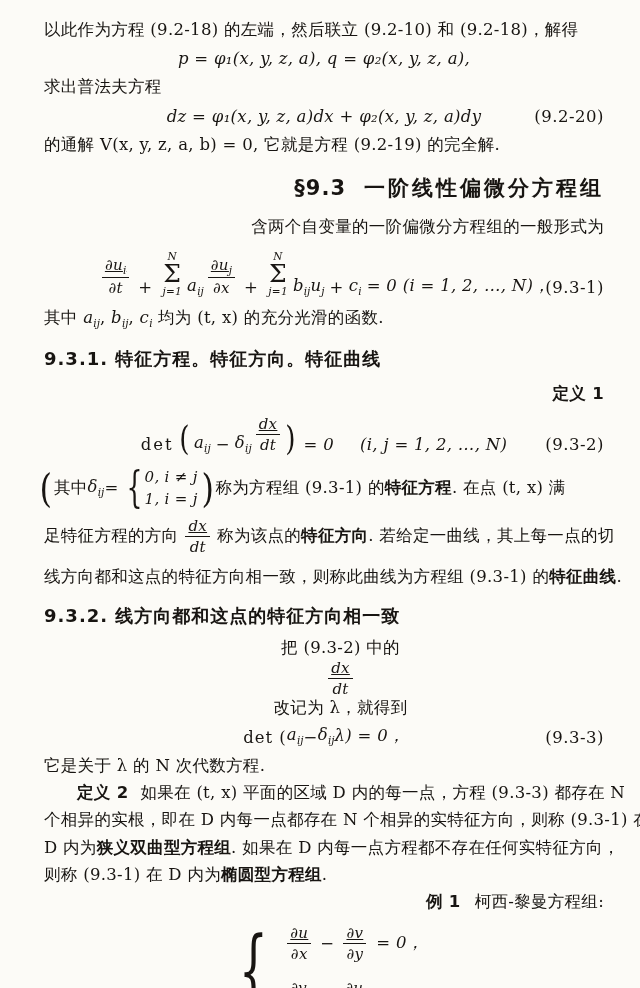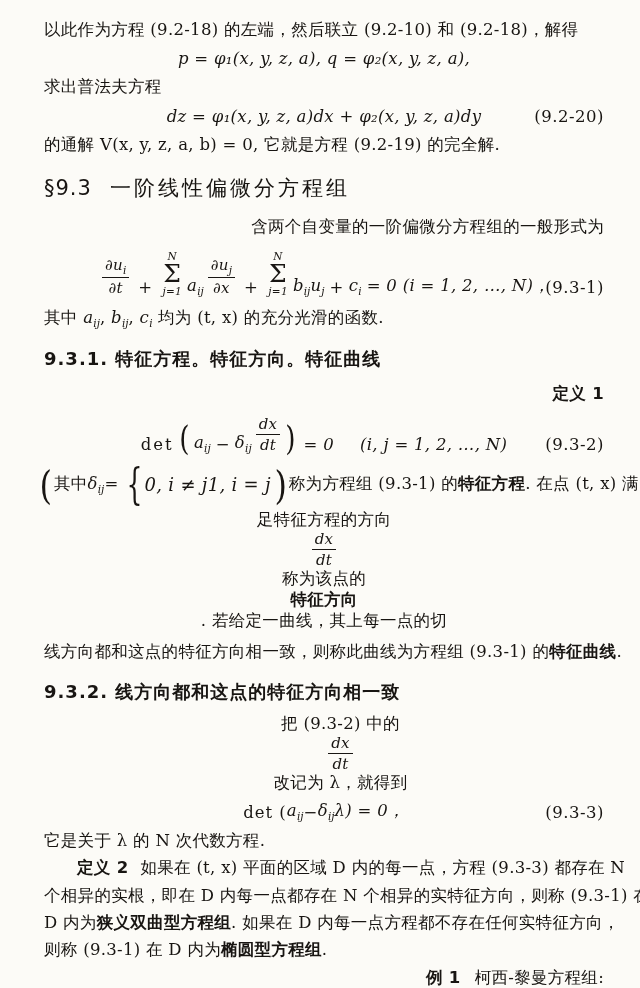--- a/index.html
+++ b/index.html
@@ -11,46 +11,46 @@
   }
   .inner{padding:16px 36px 0 44px;}
   .tline{line-height:1.6;margin:1px 0;white-space:nowrap;}
   .ind{padding-left:2em;text-align:right;}
   i{font-style:italic;}
   b{font-weight:bold;}
   sub{font-size:10.5px;font-style:italic;letter-spacing:0;}
   
   .sec-h{
     font-family:"DejaVu Sans","Liberation Sans",sans-serif;
-    font-weight:normal;font-size:21px;text-align:left;
+    font-weight:bold;font-size:21px;text-align:right;
     margin:16px 0 12px;letter-spacing:3px;white-space:nowrap;
   }
   .sec-h .secnum{margin-right:18px;letter-spacing:1px;}
   .sub-h{
     font-family:"DejaVu Sans","Liberation Sans",sans-serif;
     font-weight:bold;font-size:18px;margin:14px 0 10px;
     letter-spacing:1px;white-space:nowrap;
   }
   .deflab{font-family:"DejaVu Sans","Liberation Sans",sans-serif;font-weight:bold;}
   
   .eqline{display:flex;justify-content:center;align-items:flex-end;position:relative;margin:6px 0;white-space:nowrap;}
   .eqnum{position:absolute;right:0;letter-spacing:0.5px;}
   .frac{display:inline-flex;flex-direction:column;align-items:center;vertical-align:middle;line-height:1.2;margin:0 4px;font-size:15px;}
-  .frac .nm{border-bottom:1.4px solid #181512;padding:0 3px 1px;}
+  .frac .nm{border-bottom:1.4px solid #181512;padding:0 3px 1px;text-decoration:underline;}
   .frac .dn{padding-top:1px;}
   .sum{display:inline-flex;flex-direction:column;align-items:center;line-height:1;margin:0 5px;}
   .sum .lim{font-size:10.5px;font-style:italic;line-height:1.1;}
   .sum .sg{font-size:25px;line-height:0.95;font-style:normal;}
   .op{margin:0 5px;}
   .bigp{font-size:33px;font-weight:400;line-height:0.9;transform:scaleX(0.8);display:inline-block;}
   
   .mrow{display:flex;align-items:center;white-space:nowrap;line-height:1.25;}
   .cases{display:inline-flex;align-items:center;margin:0 2px;}
   .cbrace{font-size:42px;font-weight:300;line-height:0.9;transform:scaleX(0.6);display:inline-block;margin-right:-3px;}
-  .crows{display:inline-flex;font-size:18px;line-height:1.5;}
+  .crows{display:inline-flex;flex-direction:column;font-size:15px;line-height:1.5;}
   
   .cr-wrap{display:flex;justify-content:center;align-items:center;margin:8px 0 6px;}
   .crbrace{font-size:92px;font-weight:300;line-height:0.85;transform:scaleX(0.5);display:inline-block;margin-right:0px;}
   .cr-rows{display:flex;flex-direction:column;gap:16px;}
   .cr-row{display:flex;align-items:center;white-space:nowrap;}
   .sp2{display:inline-block;width:26px;}
 </style>
 </head>
 <body>
 
@@ -143,21 +143,21 @@
           <span style="font-style:italic;">0,  i ≠ j</span>
           <span style="font-style:italic;">1,  i = j</span>
         </span>
       </span>
       <span class="bigp" style="font-size:40px;">)</span>
       <span> 称为方程组 (9.3-1) 的</span>
       <b>特征方程</b>
       <span>. 在点 (t, x) 满</span>
     </div>
 
-    <div class="mrow" style="margin:6px 0;flex-direction:column;">
+    <div class="mrow" style="margin:6px 0;">
       <span>足特征方程的方向</span>
       <span class="frac" style="margin:0 7px;">
         <span class="nm"><i>dx</i></span>
         <span class="dn"><i>dt</i></span>
       </span>
       <span>称为该点的</span>
       <b>特征方向</b>
       <span>. 若给定一曲线，其上每一点的切</span>
     </div>
 

